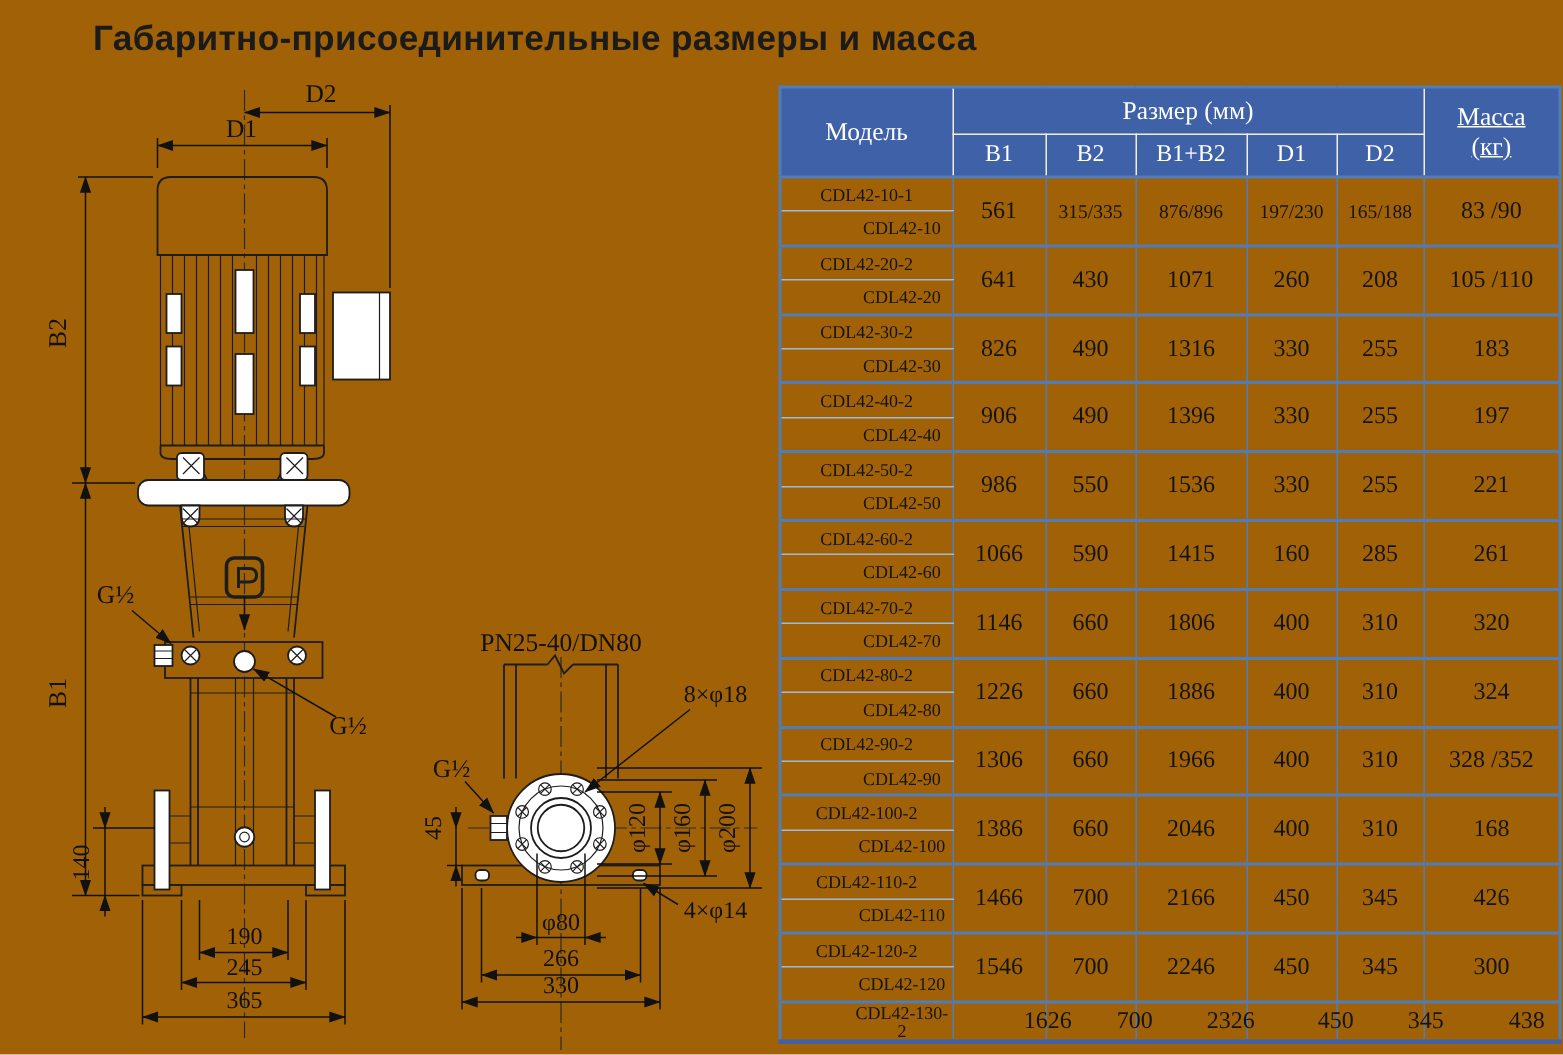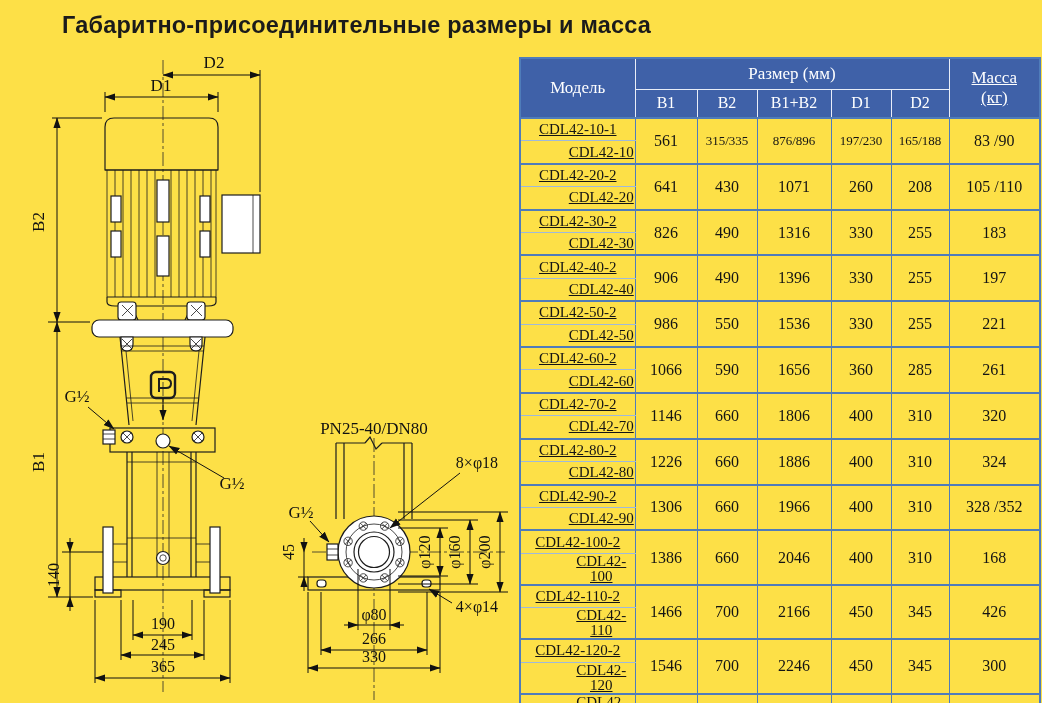--- a/index.html
+++ b/index.html
@@ -1,17 +1,17 @@
 <!DOCTYPE html>
 <html><head>
 <meta charset="utf-8">
 <style>
   html,body { margin:0; padding:0; background:#ffffff; }
   .page {
-    position:relative; width:1042px; height:703px; background:#fde047;
+    position:relative; width:1042px; height:703px; background:#a16207;
     font-family:"Liberation Serif", serif; overflow:hidden;
   }
   .title {
     position:absolute; left:62px; top:12px; margin:0;
     font-family:"Liberation Sans", sans-serif;
     font-size:23.5px; font-weight:bold; color:#1b1b1b; letter-spacing:0.2px;
   }
   
   svg.drawing { position:absolute; left:0; top:0; }
   .ol  { stroke:#1d1d1d; stroke-width:1.2; fill:none; }
@@ -36,21 +36,21 @@
   table.dims thead tr.sub th { font-size:16px; }
   table.dims thead tr:last-child th,
   table.dims thead th[rowspan] { border-bottom:2px solid #4f7cba; }
   table.dims thead tr.top { height:31px; }
   table.dims thead tr.sub { height:29px; }
   table.dims tbody tr { height:22.92px; }
   table.dims tbody td {
     border:1.5px solid #4f7cba; text-align:center; vertical-align:middle;
     font-size:16px; padding:0; line-height:1;
   }
-  table.dims tbody td.model { font-size:15px;text-decoration:underline; }
+  table.dims tbody td.model { font-size:12px; }
   table.dims tbody td.model-a { border-bottom:1px solid #9fb9da; }
   table.dims tbody tr.group-end td { border-bottom:2px solid #4f7cba;padding-left:47px; }
   table.dims tbody td.num { border-bottom:2px solid #4f7cba; }
   table.dims tbody td.small { font-size:13px; }
   .mass-h { line-height:1.15; display:block;text-decoration:underline; }
 </style>
 </head>
 <body>
 
 <div class="page">
@@ -338,22 +338,22 @@
             <td rowspan="2" class="num">255</td>
             <td rowspan="2" class="num">221</td>
           </tr>
           <tr class="group-end">
             <td class="model">CDL42-50</td>
           </tr>
           <tr>
             <td class="model model-a">CDL42-60-2</td>
             <td rowspan="2" class="num">1066</td>
             <td rowspan="2" class="num">590</td>
-            <td rowspan="2" class="num">1656</td>
-            <td rowspan="2" class="num">360</td>
+            <td rowspan="2" class="num">1415</td>
+            <td rowspan="2" class="num">160</td>
             <td rowspan="2" class="num">285</td>
             <td rowspan="2" class="num">261</td>
           </tr>
           <tr class="group-end">
             <td class="model">CDL42-60</td>
           </tr>
           <tr>
             <td class="model model-a">CDL42-70-2</td>
             <td rowspan="2" class="num">1146</td>
             <td rowspan="2" class="num">660</td>

